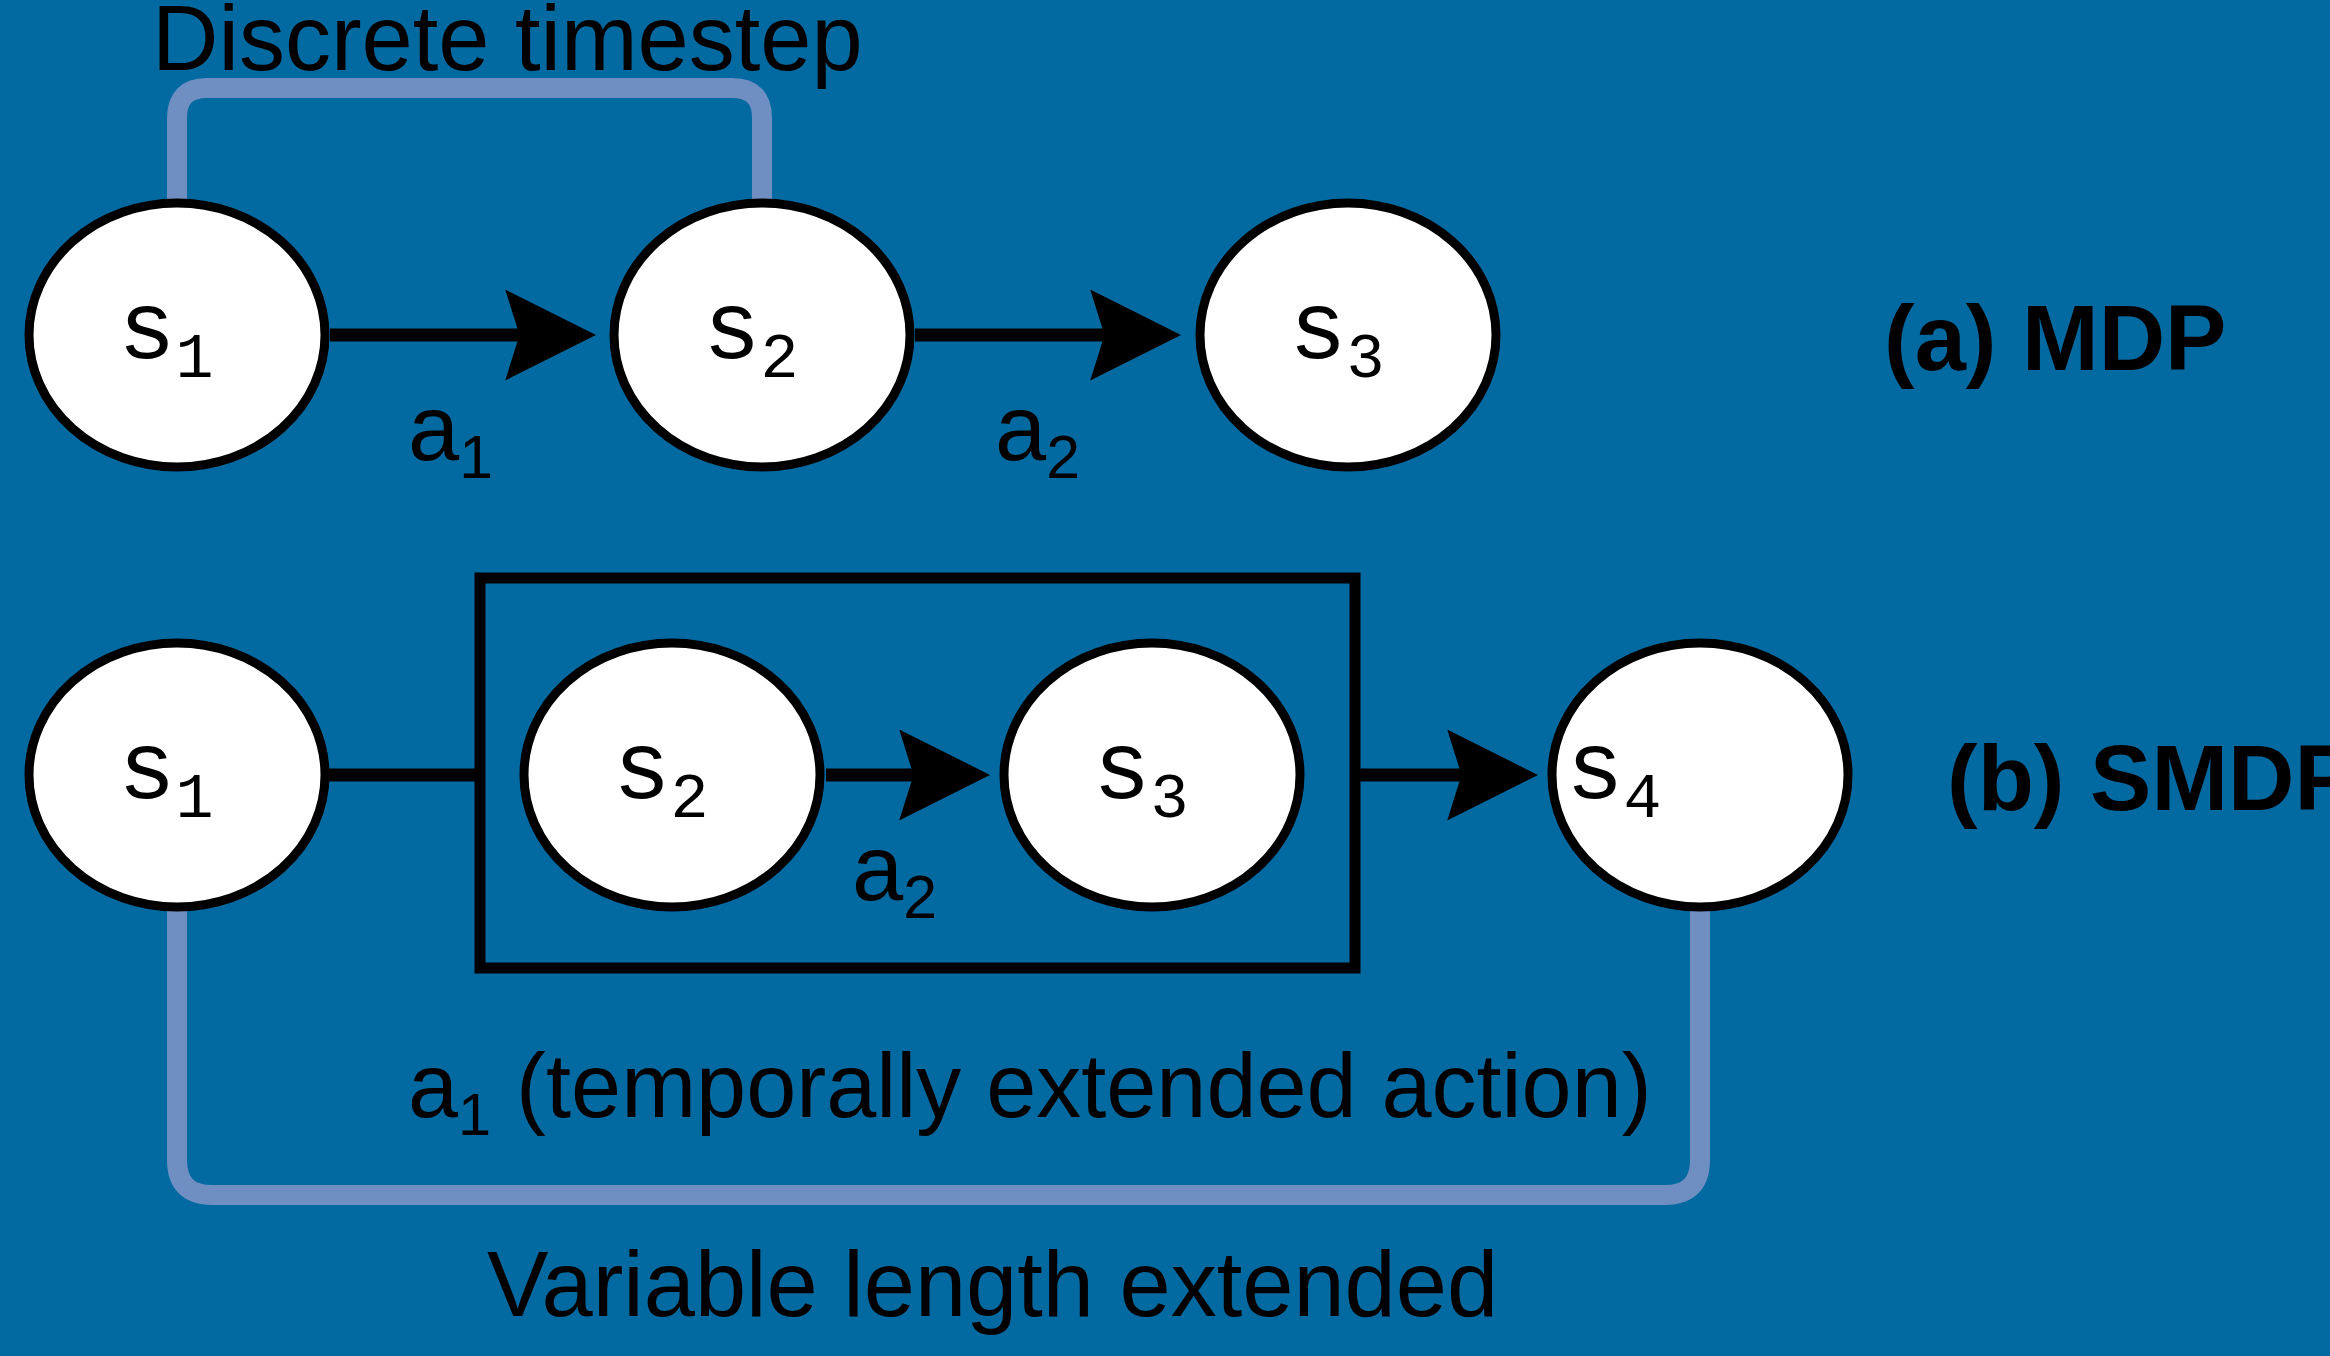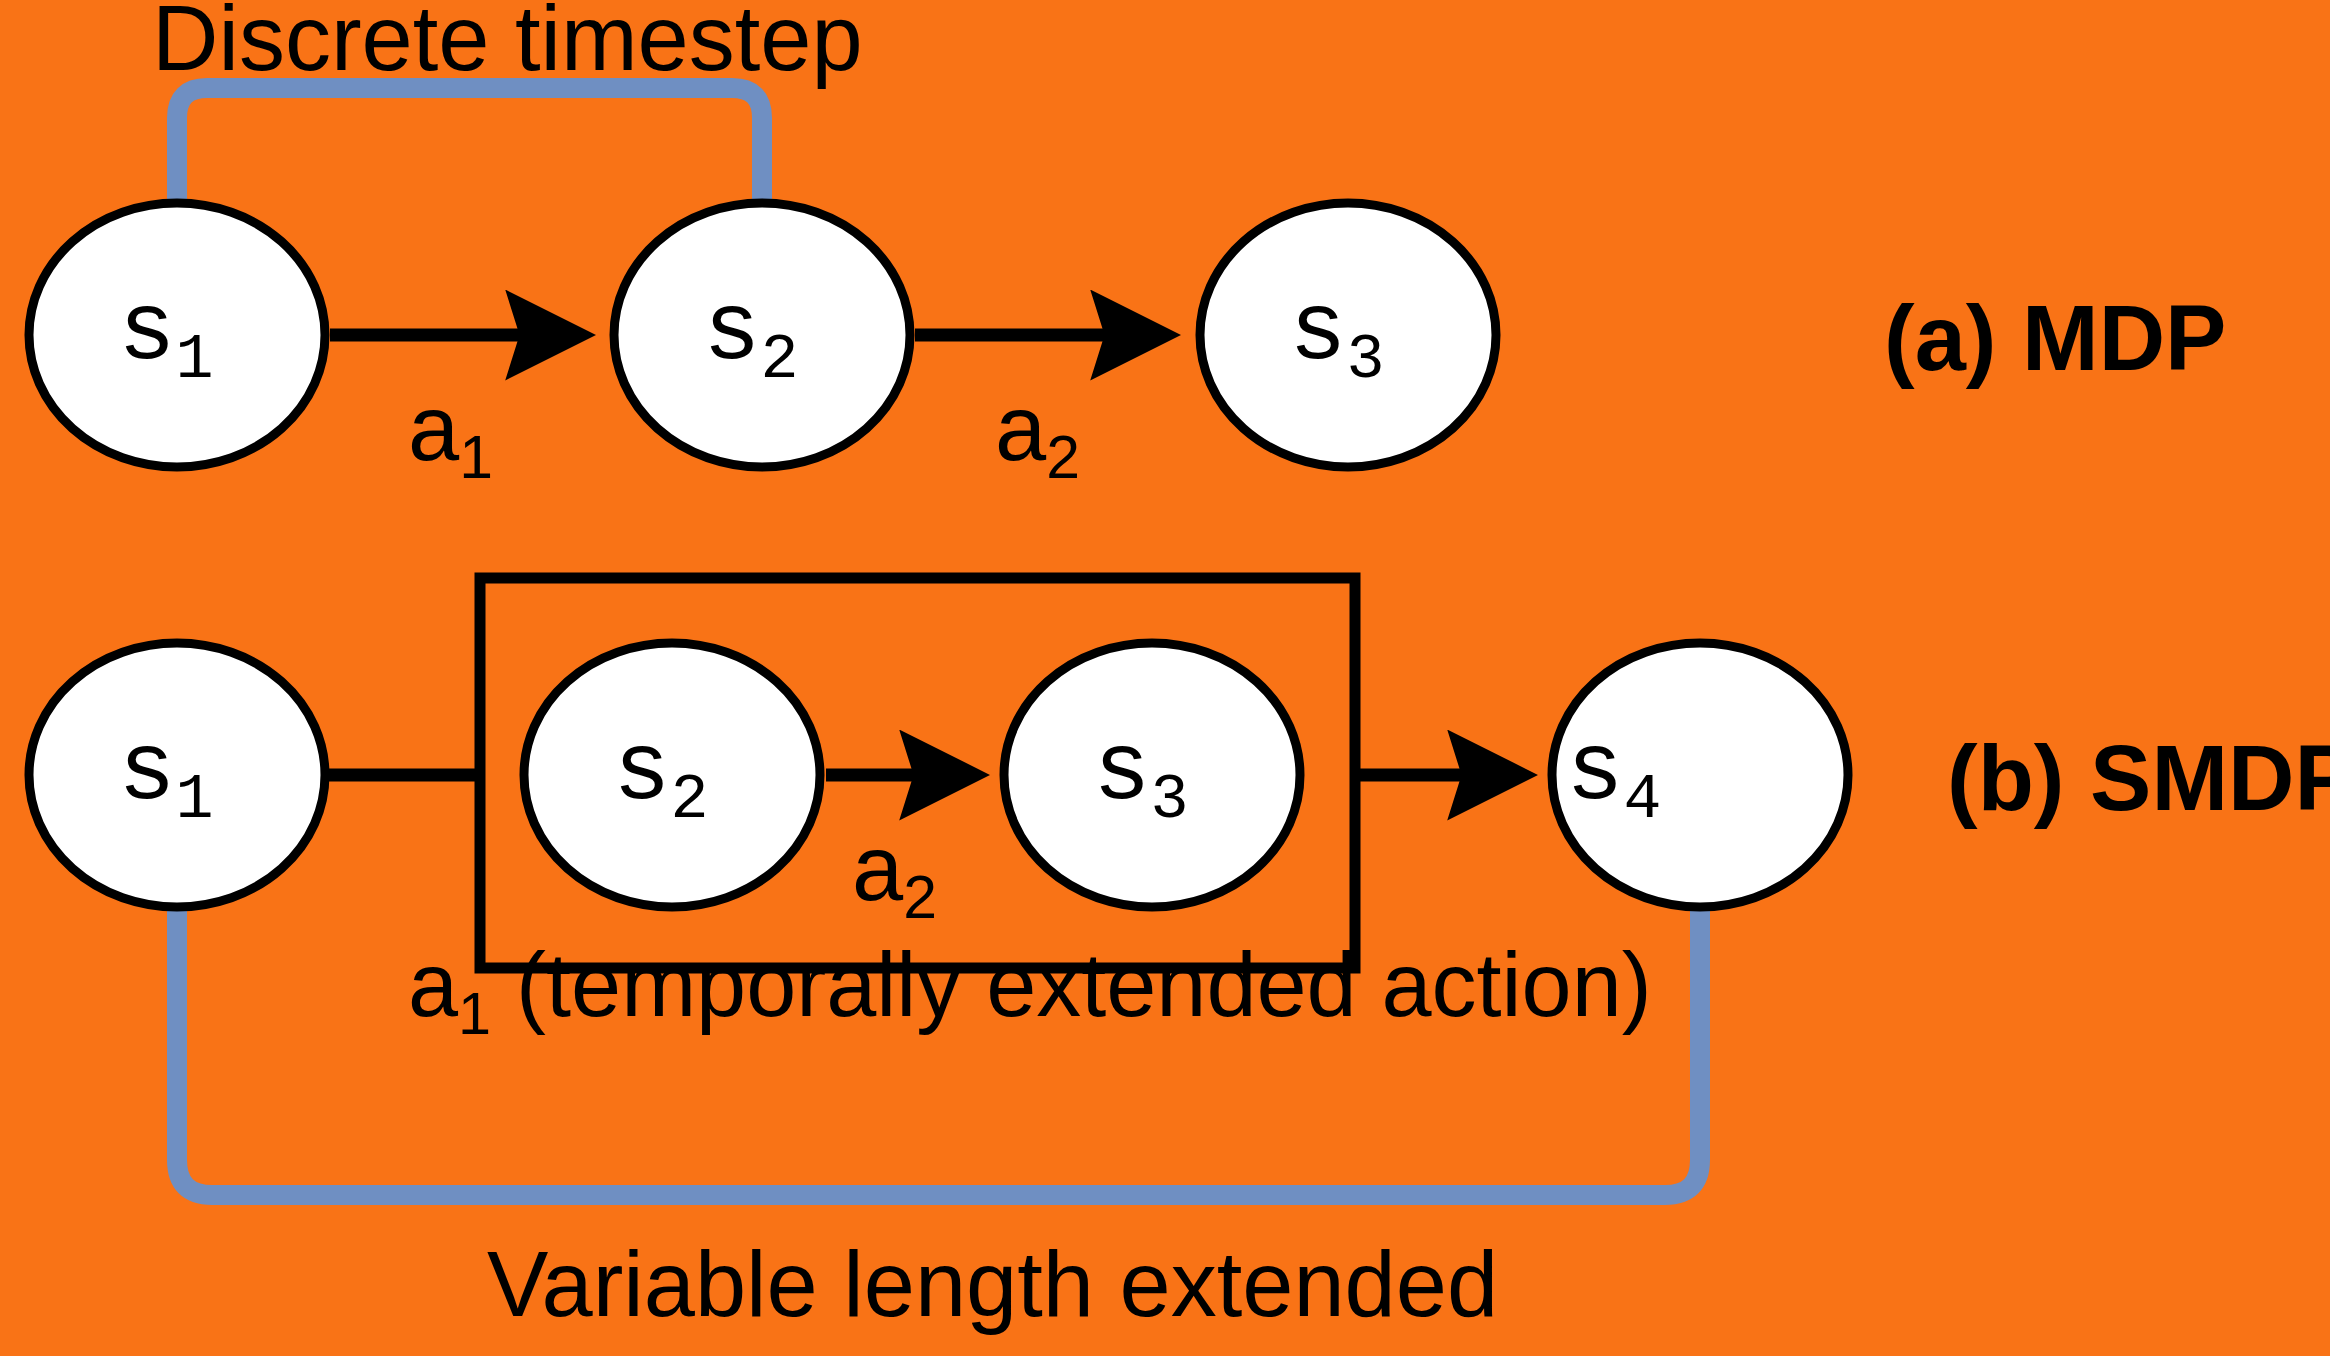--- a/index.html
+++ b/index.html
@@ -1,18 +1,18 @@
 <!DOCTYPE html>
 <html><head>
 <meta charset="utf-8">
 <style>
   html,body{margin:0;padding:0;background:#ffffff;}
   body{width:2330px;height:1356px;overflow:hidden;
        font-family:"Liberation Sans","DejaVu Sans",sans-serif;}
-  #stage{position:relative;width:2330px;height:1356px;background:#f97316;}
+  #stage{position:relative;width:2330px;height:1356px;background:#0369a1;}
   #svgroot{position:absolute;left:0;top:0;width:2330px;height:1356px;}
   .txt{position:absolute;white-space:nowrap;color:#000;line-height:1;}
   .state-lbl{font-size:96px;font-family:Liberation Mono, monospace;}
   .state-lbl sub{font-size:0.66em;vertical-align:-0.30em;}
   .act-lbl{font-size:92px;}
   .act-lbl sub{font-size:0.66em;vertical-align:-0.30em;}
   .bracket-lbl{font-size:92px;}
   .panel-lbl{font-size:92px;font-weight:bold;}
   .ext-lbl{font-size:90px;}
   .ext-lbl sub{font-size:0.66em;vertical-align:-0.30em;}
@@ -65,19 +65,19 @@
 
   <div class="txt panel-lbl" style="left:1884px;top:292px;">(a) MDP</div>
 
   <div class="txt state-lbl" style="left:118px;top:725px;"><span>s</span><sub>1</sub></div>
   <div class="txt state-lbl" style="left:613px;top:725px;"><span>s</span><sub>2</sub></div>
   <div class="txt state-lbl" style="left:1093px;top:725px;"><span>s</span><sub>3</sub></div>
   <div class="txt state-lbl" style="left:1566px;top:725px;"><span>s</span><sub>4</sub></div>
 
   <div class="txt act-lbl" style="left:852px;top:822px;"><span>a</span><sub>2</sub></div>
 
-  <div class="txt ext-lbl" style="left:408px;top:940px;"><span>a</span><sub>1</sub><span> (temporally extended action)</span></div>
+  <div class="txt ext-lbl" style="left:408px;top:1041px;"><span>a</span><sub>1</sub><span> (temporally extended action)</span></div>
 
   <div class="txt bracket-lbl" style="left:487px;top:1238px;">Variable length extended</div>
 
   <div class="txt panel-lbl" style="left:1947px;top:732px;">(b) SMDP</div>
 
 </div>
 
 </body></html>

